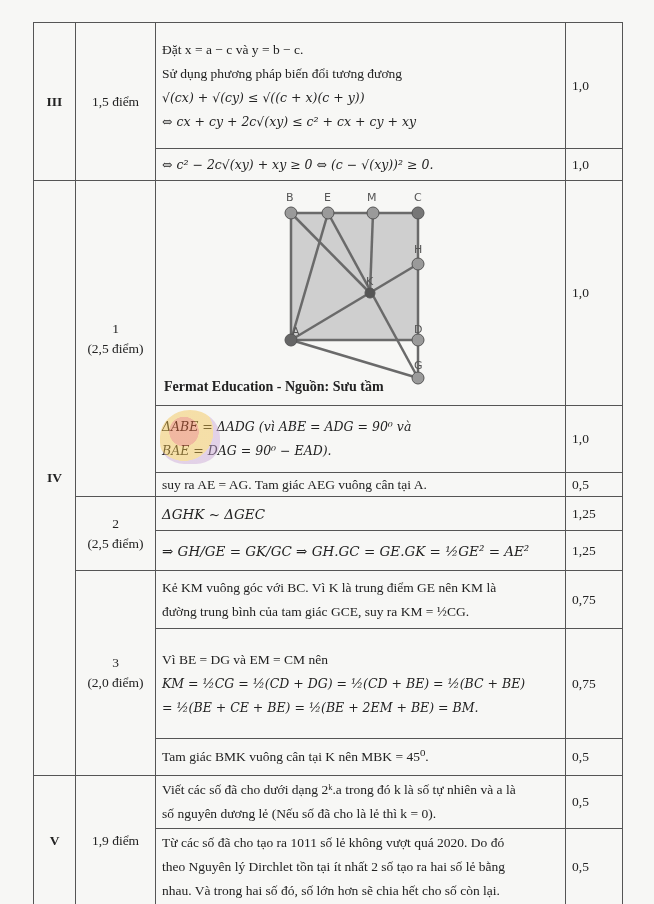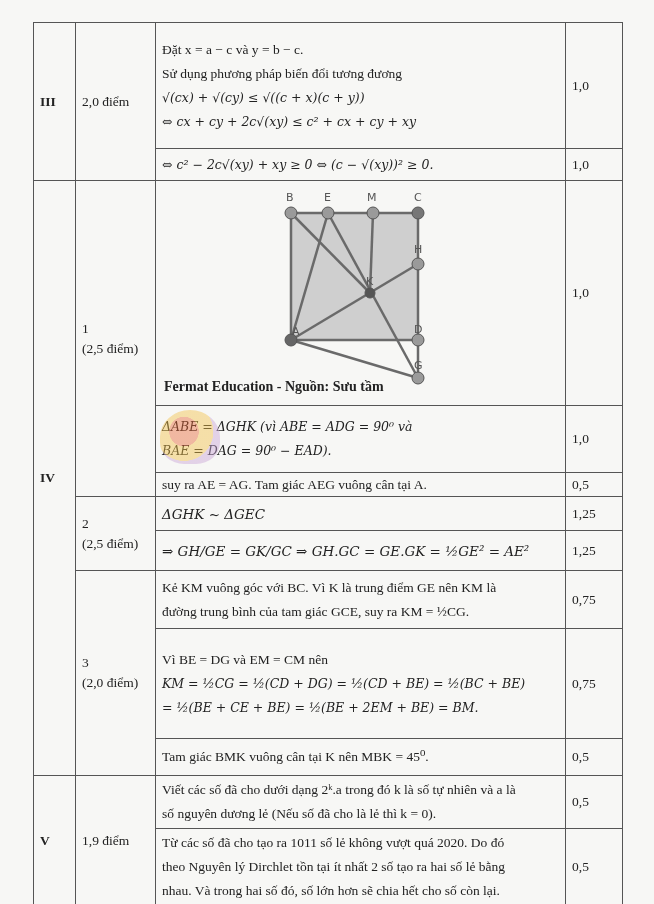--- a/index.html
+++ b/index.html
@@ -21,21 +21,21 @@
     border: 1px solid #555;
     padding: 0 6px;
     vertical-align: middle;
     font-size: 13.5px;
     line-height: 20px;
   }
   col.c1 { width: 42px; }
   col.c2 { width: 80px; }
   col.c3 { width: 410px; }
   col.c4 { width: 57px; }
-  .center { }
+  .center { text-align: center; }
   .roman { font-weight: bold; font-size: 13px; }
   .score { text-align: left; font-size: 13px; }
   .math { font-style: italic; font-family: "DejaVu Serif", "Liberation Serif", serif; font-size: 12.5px; margin-top: 27px; }
   .line { display: block; margin: 4px 0; }
   .caption { font-weight: bold; font-size: 14px; text-align: right; margin: 0 0 4px 0; }
   .fig-wrap { position: relative; height: 220px; }
   .fig-wrap svg { position: absolute; left: 118px; top: 2px; }
   .fig-caption { position: absolute; left: 8px; bottom: 2px; }
   .watermark {
     position: absolute; left: 160px; top: 406px; width: 290px; height: 60px;
@@ -60,21 +60,21 @@
   <colgroup>
         <col class="c1">
         <col class="c2">
         <col class="c3">
         <col class="c4">
       </colgroup>
 
   <tbody>
         <tr style="height:126px">
     <td rowspan="2" class="center roman">III</td>
-    <td rowspan="2" class="center">2,0 điểm</td>
+    <td rowspan="2" class="center">1,5 điểm</td>
     <td>
       <span class="line">Đặt x = a − c và y = b − c.</span>
       <span class="line">Sử dụng phương pháp biến đổi tương đương</span>
       <span class="line math">√(cx) + √(cy) ≤ √((c + x)(c + y))</span>
       <span class="line math">⇔ cx + cy + 2c√(xy) ≤ c² + cx + cy + xy</span>
     </td>
     <td class="score">1,0</td>
   </tr>
   <tr style="height:32px">
     <td>
@@ -123,21 +123,21 @@
             <text x="140" y="184">G</text>
           </g>
         </svg>
         <div class="caption fig-caption">Fermat Education - Nguồn: Sưu tầm</div>
       </div>
     </td>
     <td class="score">1,0</td>
   </tr>
   <tr style="height:67px">
     <td>
-      <span class="line math">ΔABE = ΔGHK (vì ABE = ADG = 90⁰ và</span>
+      <span class="line math">ΔABE = ΔADG (vì ABE = ADG = 90⁰ và</span>
       <span class="line math">BAE = DAG = 90⁰ − EAD).</span>
     </td>
     <td class="score">1,0</td>
   </tr>
   <tr style="height:24px">
     <td>suy ra AE = AG. Tam giác AEG vuông cân tại A.</td>
     <td class="score">0,5</td>
   </tr>
 
   <tr style="height:34px">

